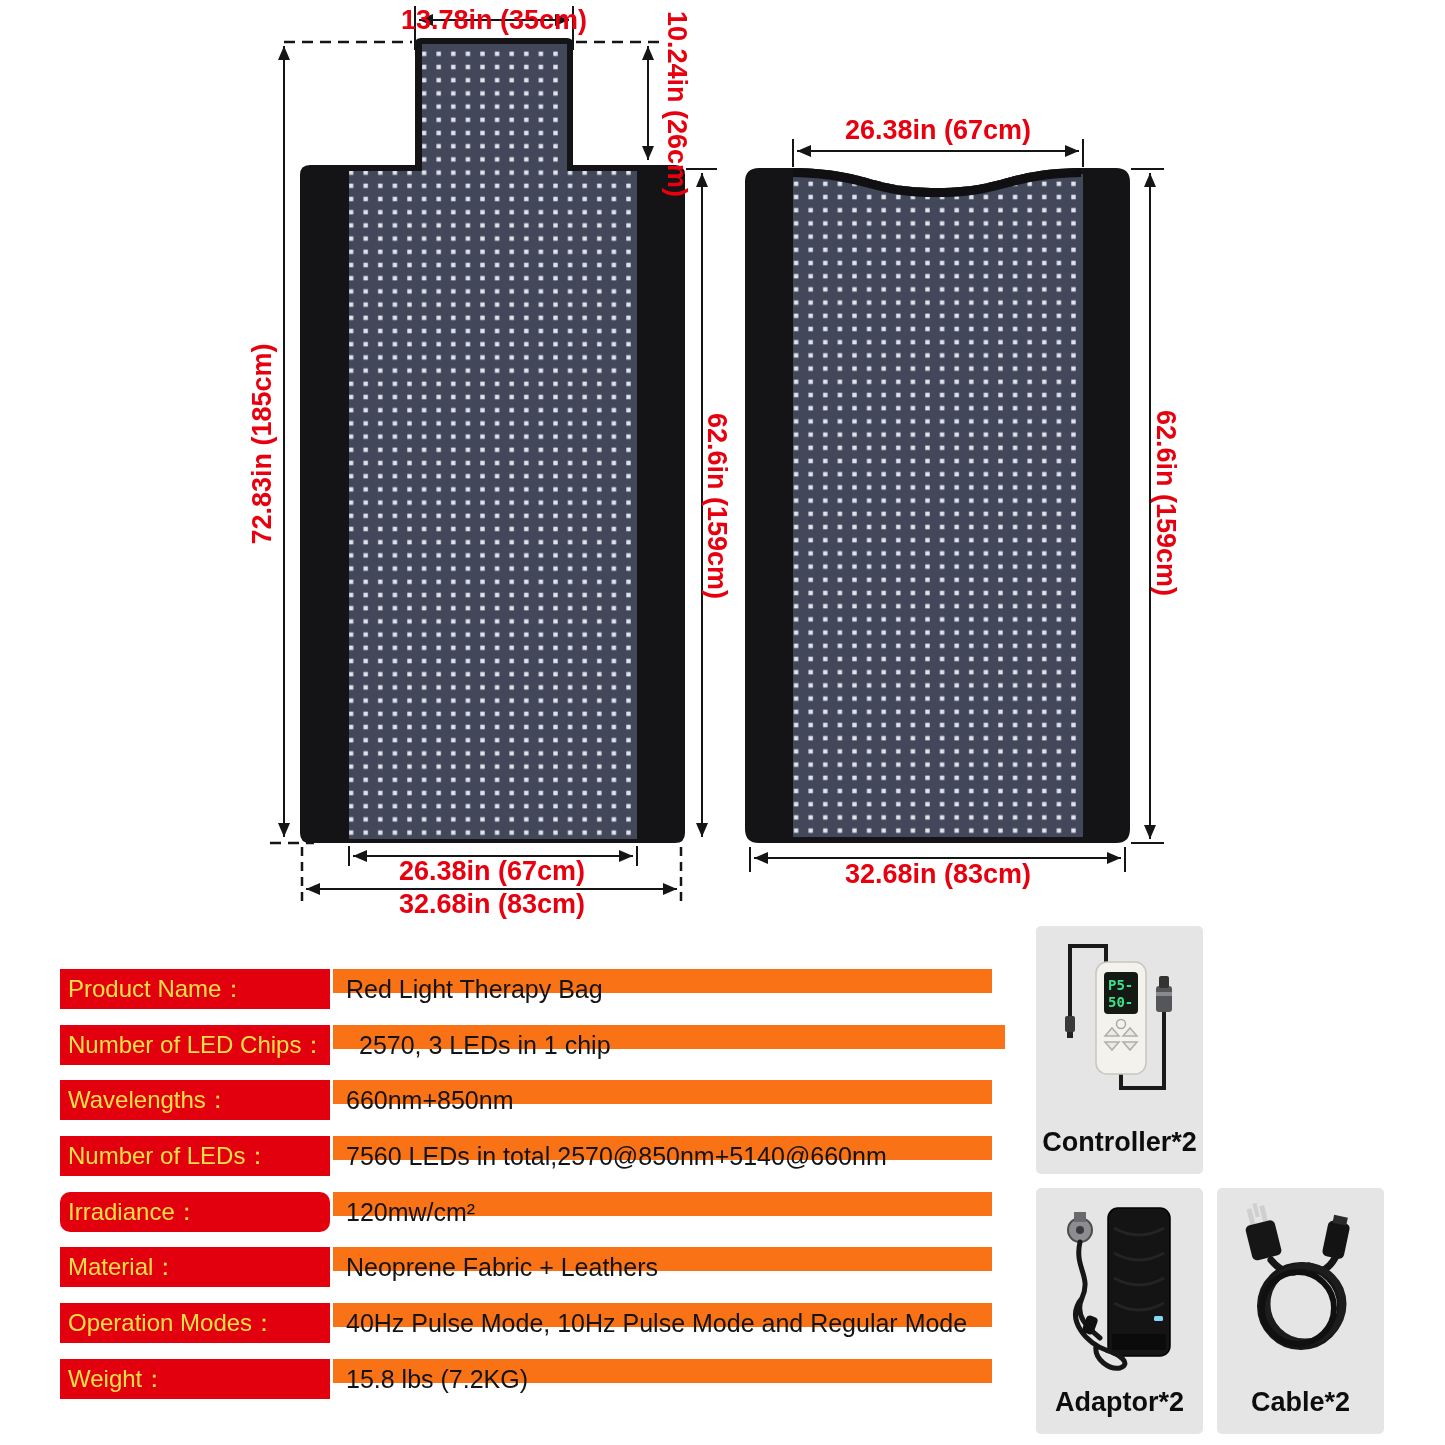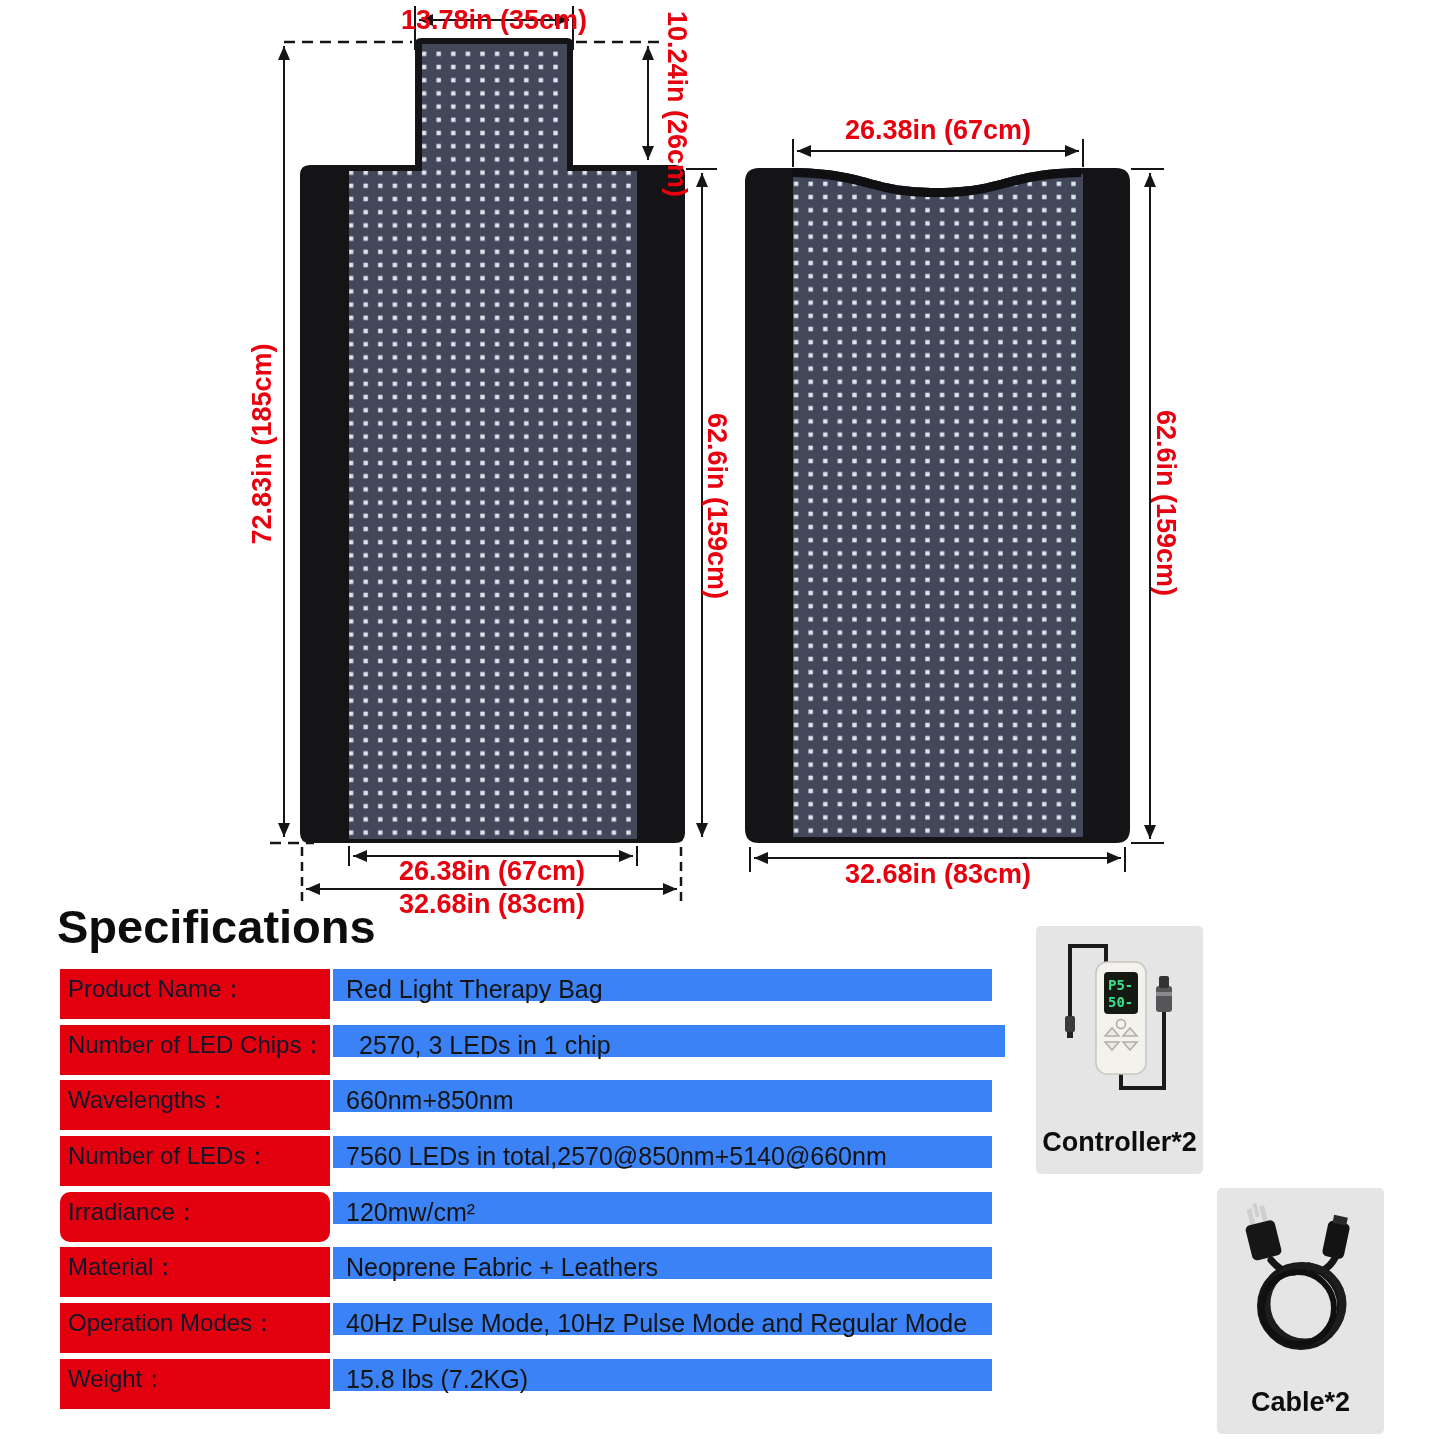--- a/index.html
+++ b/index.html
@@ -7,23 +7,23 @@
           font-family:"Liberation Sans","DejaVu Sans",sans-serif;overflow:hidden;}
   .abs{position:absolute;}
   
   .dim-label{position:absolute;color:#e8000f;font-weight:bold;font-size:27px;
              white-space:nowrap;transform:translate(-50%,-50%);line-height:1;}
   .dim-label.rot90{transform:translate(-50%,-50%) rotate(90deg);}
   .dim-label.rotm90{transform:translate(-50%,-50%) rotate(-90deg);}
   
   #spec-heading{position:absolute;left:57px;top:899px;font-size:47px;font-weight:bold;color:#0d0d0d;}
   .spec-row{position:absolute;left:0;top:0;width:100%;height:0;}
-  .spec-label{position:absolute;left:60px;width:262px;height:50px;background:#e2000f;
-              color:#0f172a;font-size:24px;line-height:40px;padding-left:8px;white-space:nowrap;overflow:hidden;}
-  .spec-value{position:absolute;left:333px;width:646px;height:32px;background:#3b82f6;
+  .spec-label{position:absolute;left:60px;width:262px;height:40px;background:#e2000f;
+              color:#fde047;font-size:24px;line-height:40px;padding-left:8px;white-space:nowrap;overflow:hidden;}
+  .spec-value{position:absolute;left:333px;width:646px;height:24px;background:#f97316;
               color:#141414;font-size:25px;line-height:40px;padding-left:13px;white-space:nowrap;}
   
   .acc-box{position:absolute;width:167px;background:#e5e5e5;border-radius:5px;margin-top:36px;}
   .acc-label{position:absolute;left:0;bottom:16px;width:100%;text-align:center;
              font-size:27px;font-weight:bold;color:#0d0d0d;}
   .acc-icon{position:absolute;left:8px;top:10px;}
   svg{display:block;}
 </style>
 </head>
 <body>
@@ -109,21 +109,20 @@
   <div class="dim-label" style="left:494px;top:20px;">13.78in (35cm)</div>
   <div class="dim-label rot90" style="left:676px;top:104px;">10.24in (26cm)</div>
   <div class="dim-label rotm90" style="left:262px;top:444px;">72.83in (185cm)</div>
   <div class="dim-label rot90" style="left:716px;top:506px;">62.6in (159cm)</div>
   <div class="dim-label" style="left:492px;top:871px;">26.38in (67cm)</div>
   <div class="dim-label" style="left:492px;top:904px;">32.68in (83cm)</div>
   <div class="dim-label" style="left:938px;top:130px;">26.38in (67cm)</div>
   <div class="dim-label rot90" style="left:1165px;top:503px;">62.6in (159cm)</div>
   <div class="dim-label" style="left:938px;top:874px;">32.68in (83cm)</div>
 
-  <div id="spec-heading">Specifications</div>
 
   <div class="spec-row">
     <div class="spec-label" style="top:969px;">Product Name：</div>
     <div class="spec-value" style="top:969px;">Red Light Therapy Bag</div>
   </div>
   <div class="spec-row">
     <div class="spec-label" style="top:1025px;">Number of LED Chips：</div>
     <div class="spec-value" style="top:1025px;padding-left:26px;">2570, 3 LEDs in 1 chip</div>
   </div>
   <div class="spec-row">
@@ -167,20 +166,34 @@
       <circle cx="77" cy="88" r="4.5" fill="none" stroke="#aaa8a2" stroke-width="1.5"></circle>
       <path d="M61,100 l7,-8 l7,8 z" fill="#eceae4" stroke="#b0aea8" stroke-width="1.5"></path>
       <path d="M61,106 l7,8 l7,-8 z" fill="#eceae4" stroke="#b0aea8" stroke-width="1.5"></path>
       <path d="M79,100 l7,-8 l7,8 z" fill="#eceae4" stroke="#b0aea8" stroke-width="1.5"></path>
       <path d="M79,106 l7,8 l7,-8 z" fill="#eceae4" stroke="#b0aea8" stroke-width="1.5"></path>
     </svg>
     <div class="acc-label">Controller*2</div>
   </div>
 
 
+  <div class="acc-box" style="left:1036px;top:1152px;height:246px;">
+    <svg class="acc-icon" width="150" height="180" viewBox="0 0 150 180">
+      <rect x="64" y="10" width="62" height="148" rx="10" fill="#141414" stroke="#000" stroke-width="1.5"></rect>
+      <path d="M70,30 q25,14 50,0 M70,55 q25,14 50,0 M70,80 q25,14 50,0 M70,105 q25,14 50,0" stroke="#242424" stroke-width="3" fill="none"></path>
+      <rect x="110" y="118" width="9" height="5" rx="1.5" fill="#86d7f7"></rect>
+      <rect x="68" y="136" width="54" height="16" fill="#0b0b0b"></rect>
+      <circle cx="36" cy="32" r="12" fill="#8d8d91" stroke="#4c4c4c" stroke-width="2"></circle>
+      <rect x="30" y="14" width="12" height="10" fill="#6a6a6e"></rect>
+      <circle cx="36" cy="32" r="4" fill="#3a3a3a"></circle>
+      <path d="M36,44 C30,70 48,78 38,100 C30,118 44,130 56,140 M38,100 C20,122 44,146 62,152 C76,156 88,166 76,170 C66,172 50,162 52,148" stroke="#161616" stroke-width="5" fill="none" stroke-linecap="round"></path>
+      <rect x="40" y="118" width="12" height="18" rx="4" fill="#101010" transform="rotate(20 46 127)"></rect>
+    </svg>
+    <div class="acc-label">Adaptor*2</div>
+  </div>
 
   <div class="acc-box" style="left:1217px;top:1152px;height:246px;">
     <svg class="acc-icon" width="150" height="180" viewBox="0 0 150 180">
       <g transform="rotate(-14 40 44)">
         <rect x="30" y="8" width="5" height="18" fill="#cfcfcf"></rect>
         <rect x="43" y="8" width="5" height="18" fill="#cfcfcf"></rect>
         <rect x="37" y="4" width="4" height="14" fill="#cfcfcf"></rect>
         <rect x="24" y="24" width="30" height="36" rx="5" fill="#161616"></rect>
       </g>
       <g transform="rotate(12 112 42)">

